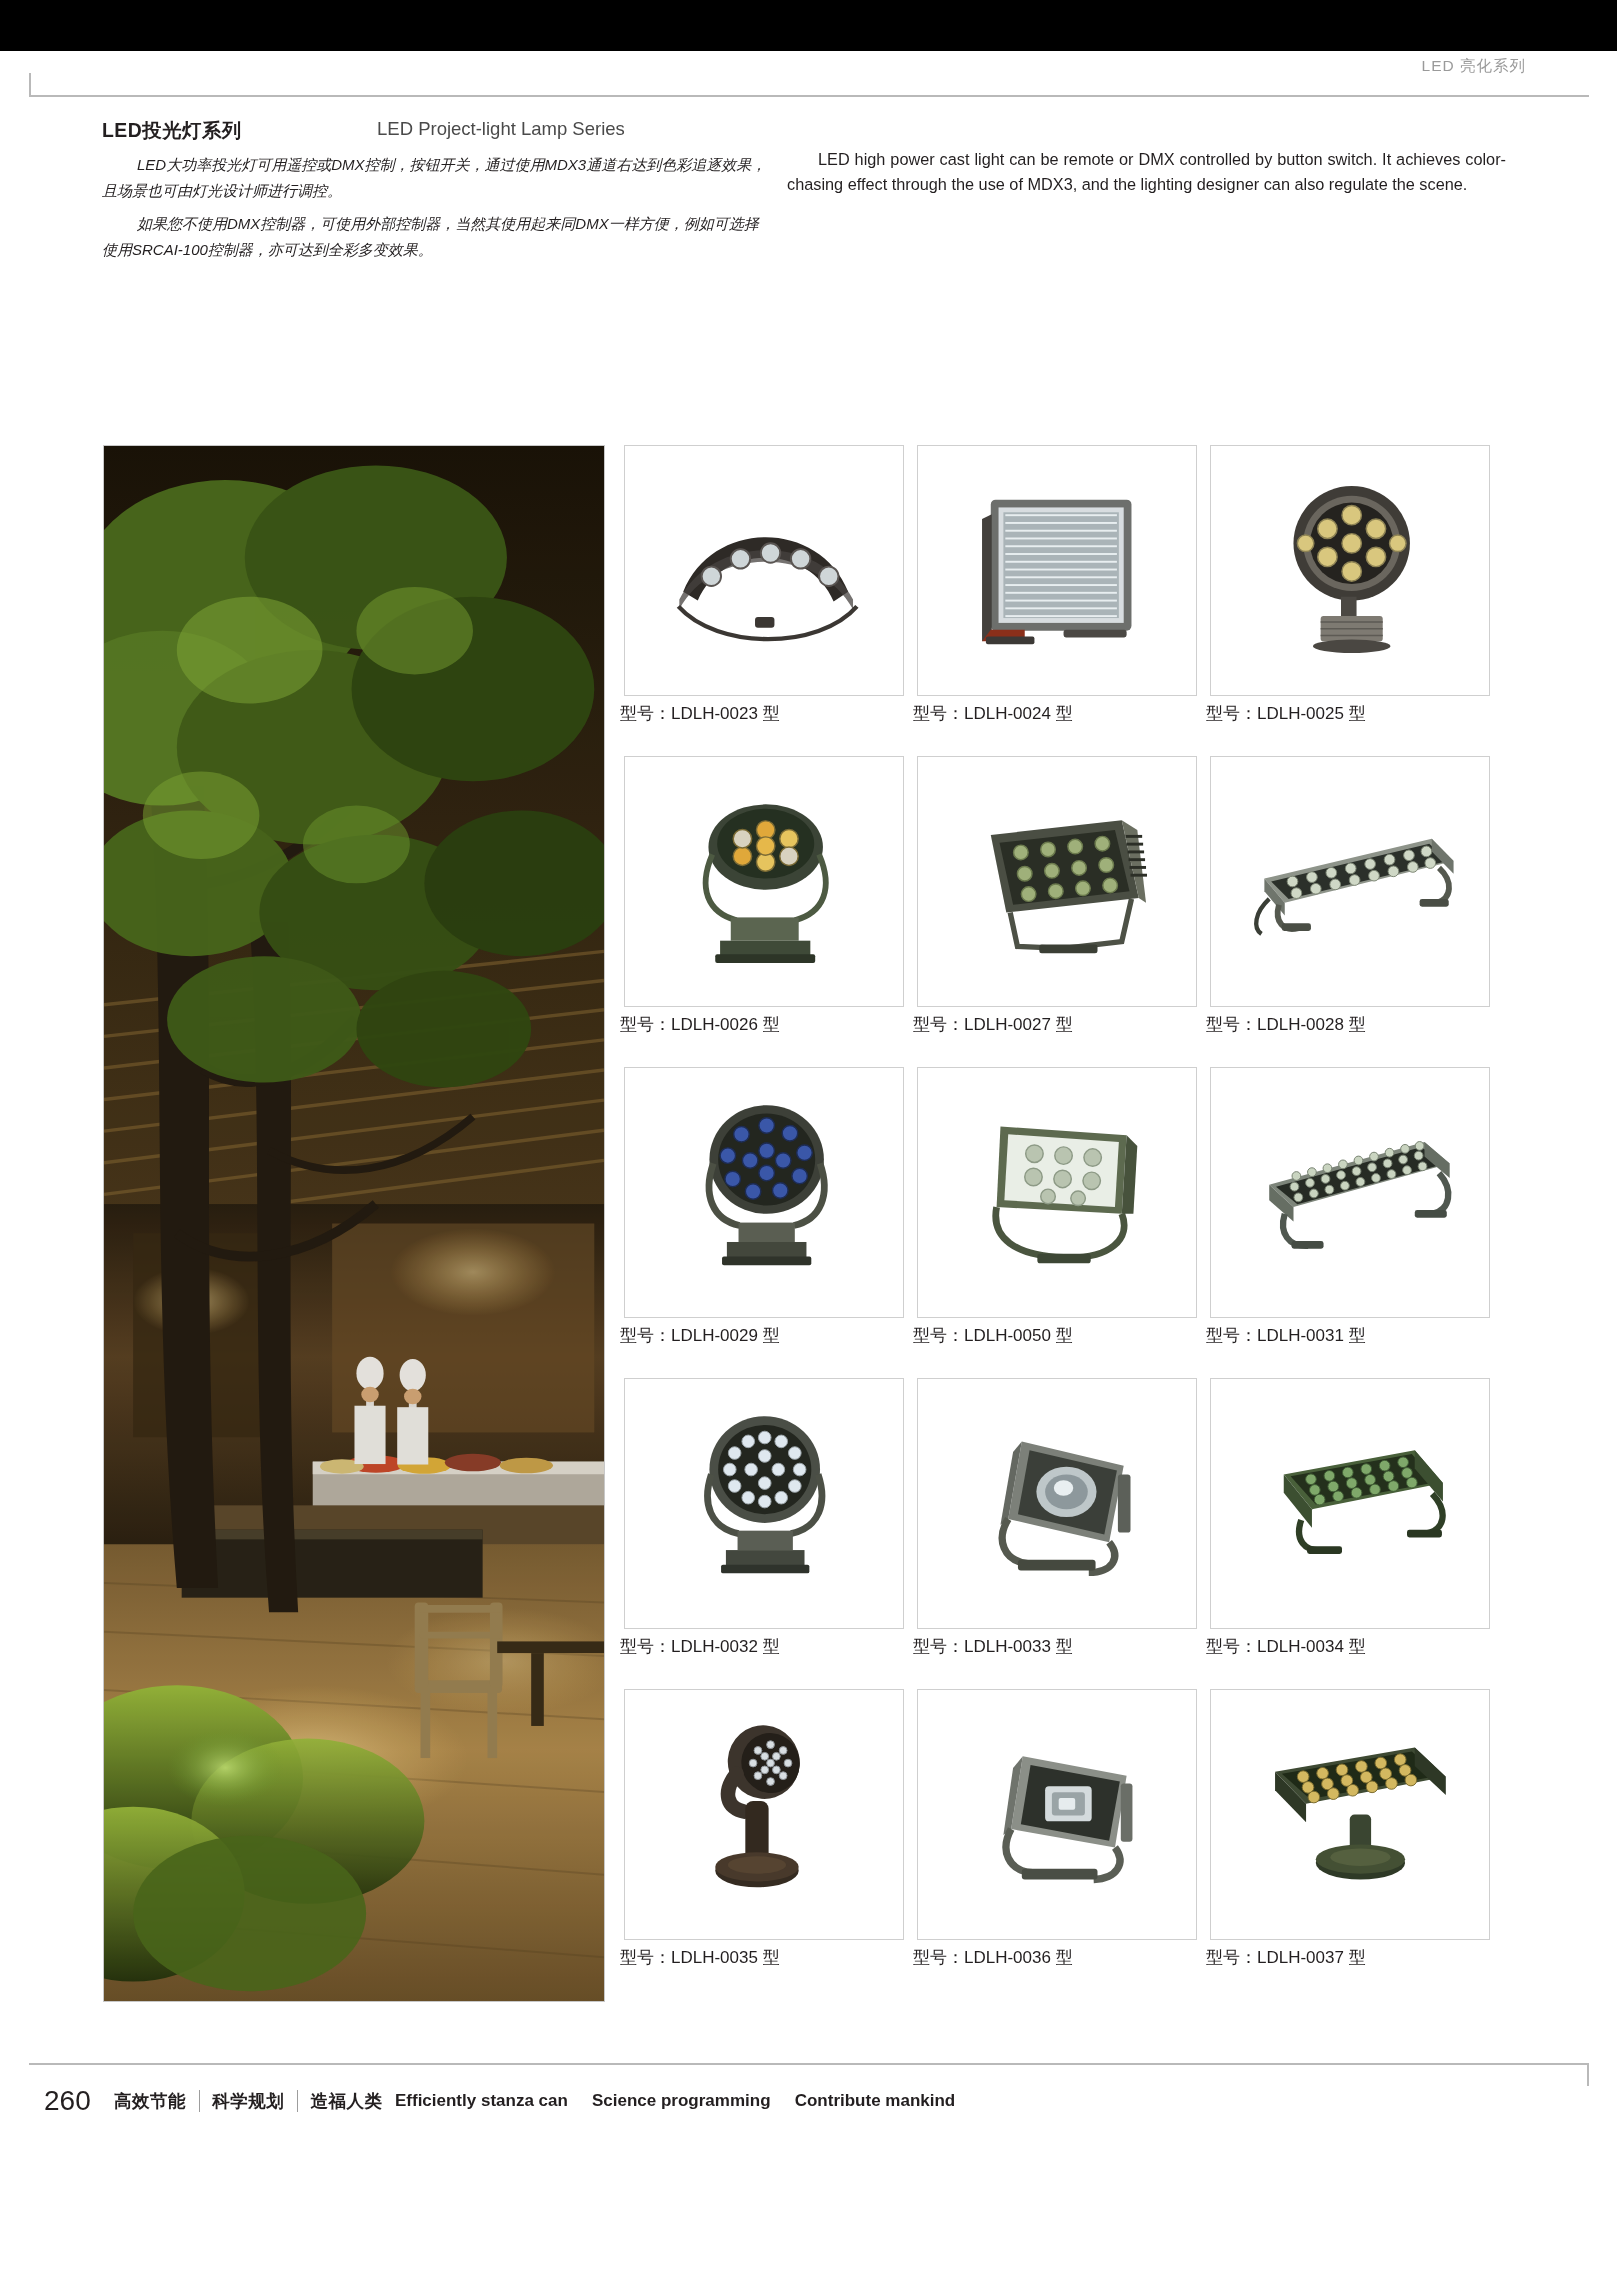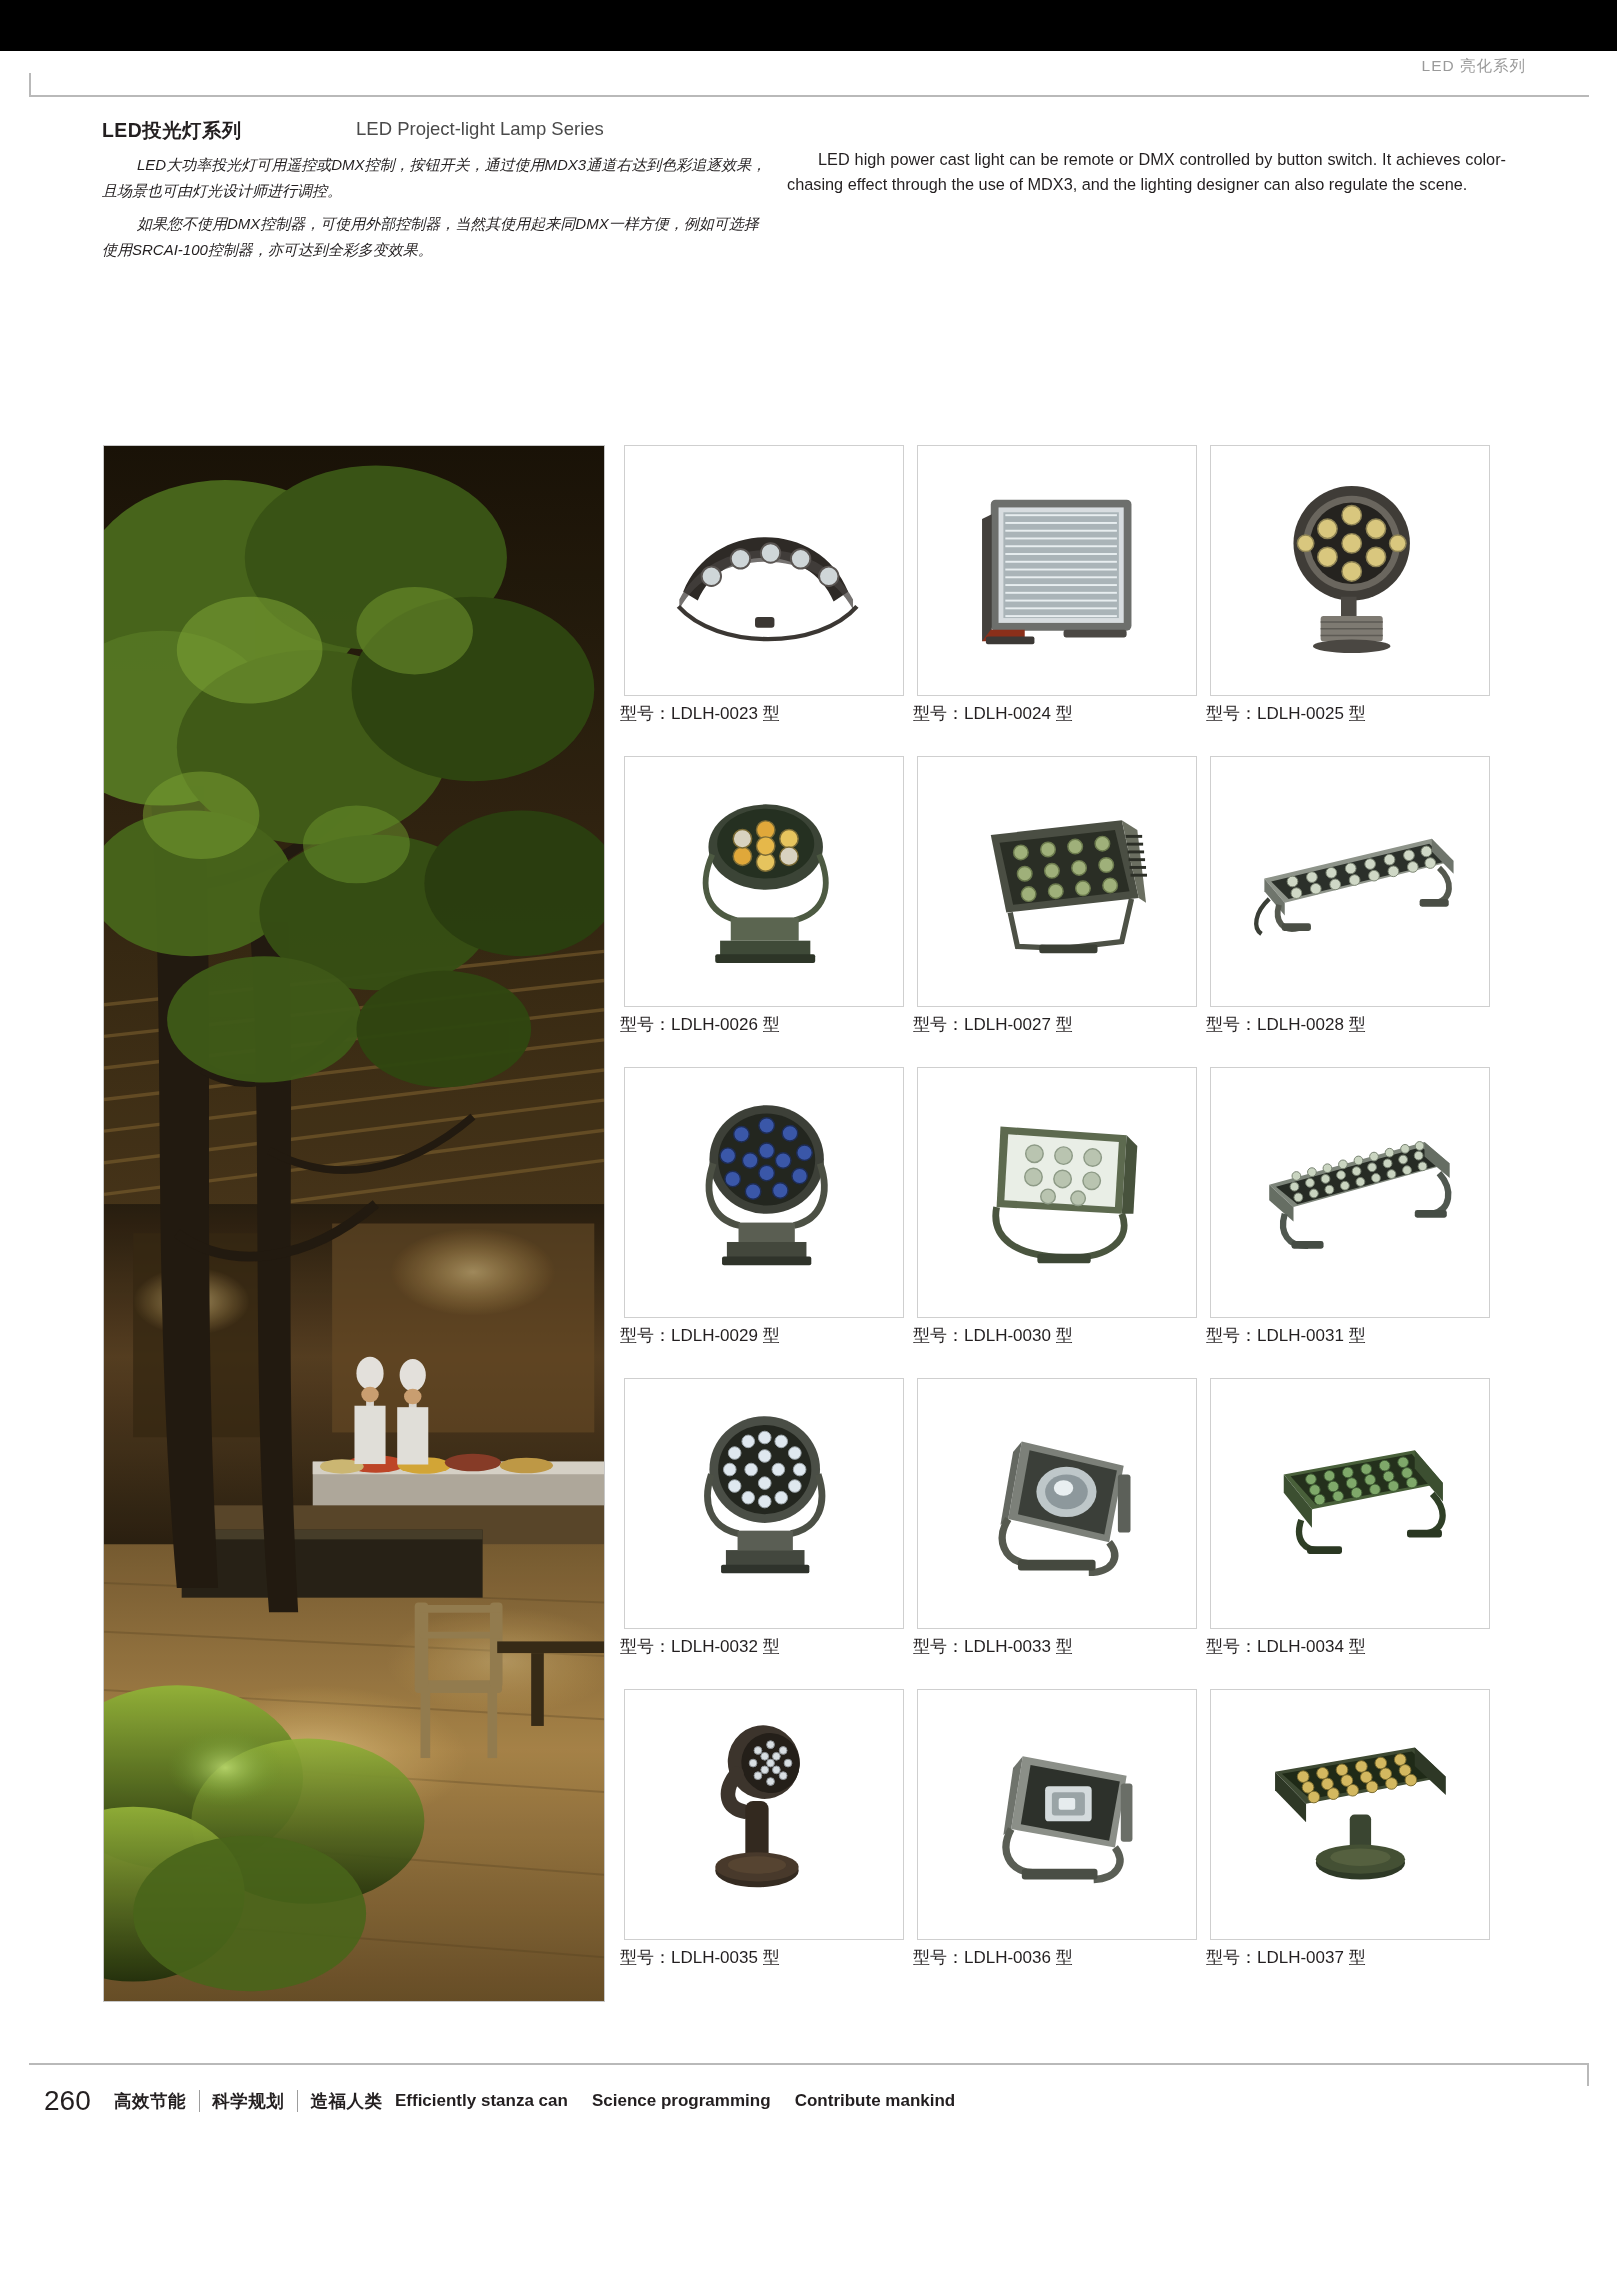--- a/index.html
+++ b/index.html
@@ -104,21 +104,21 @@
     position: absolute;
     left: 102px;
     top: 0px;
     font-size: 19.4px;
     font-weight: bold;
     color: #231f20;
     letter-spacing: 0.5px;
   }
   .intro-title-en {
     position: absolute;
-    left: 356px;
+    left: 377px;
     top: 1px;
     font-size: 18.5px;
     color: #4a4a4a;
     letter-spacing: 0px;
   }
 
   .col-left {
     position: absolute;
     left: 102px;
     top: 35px;
@@ -670,21 +670,21 @@
               <circle cx="298" cy="228" r="18"></circle>
               <circle cx="358" cy="232" r="18"></circle>
             <circle cx="268" cy="264" r="15"></circle>
               <circle cx="330" cy="268" r="15"></circle>
           </g>
           <path d="M162 286 C 150 350, 200 386, 300 390 C 398 394, 440 350, 420 300" stroke="#4a553f" stroke-width="14" fill="none"></path>
           <rect x="246" y="382" width="110" height="20" rx="6" fill="#3d4735"></rect>
           <path d="M430 138 L452 160 L444 300 L420 300 Z" fill="#47523c"></path>
         </svg>
       </div>
-      <div class="cell-caption">型号：LDLH-0030 型</div>
+      <div class="cell-caption">型号：LDLH-0050 型</div>
     </div>
 
     <div class="cell">
       <div class="cell-box">
         <svg viewBox="0 0 573 512">
           <rect width="573" height="512" fill="#fff"></rect>
           <path d="M120 240 L440 152 L492 196 L170 286 Z" fill="#7d857a"></path>
           <path d="M134 244 L434 162 L478 198 L178 280 Z" fill="#262b24"></path>
           <g fill="#c9d4c0" stroke="#76806f" stroke-width="2">
             <circle cx="172" cy="244" r="9"></circle>

